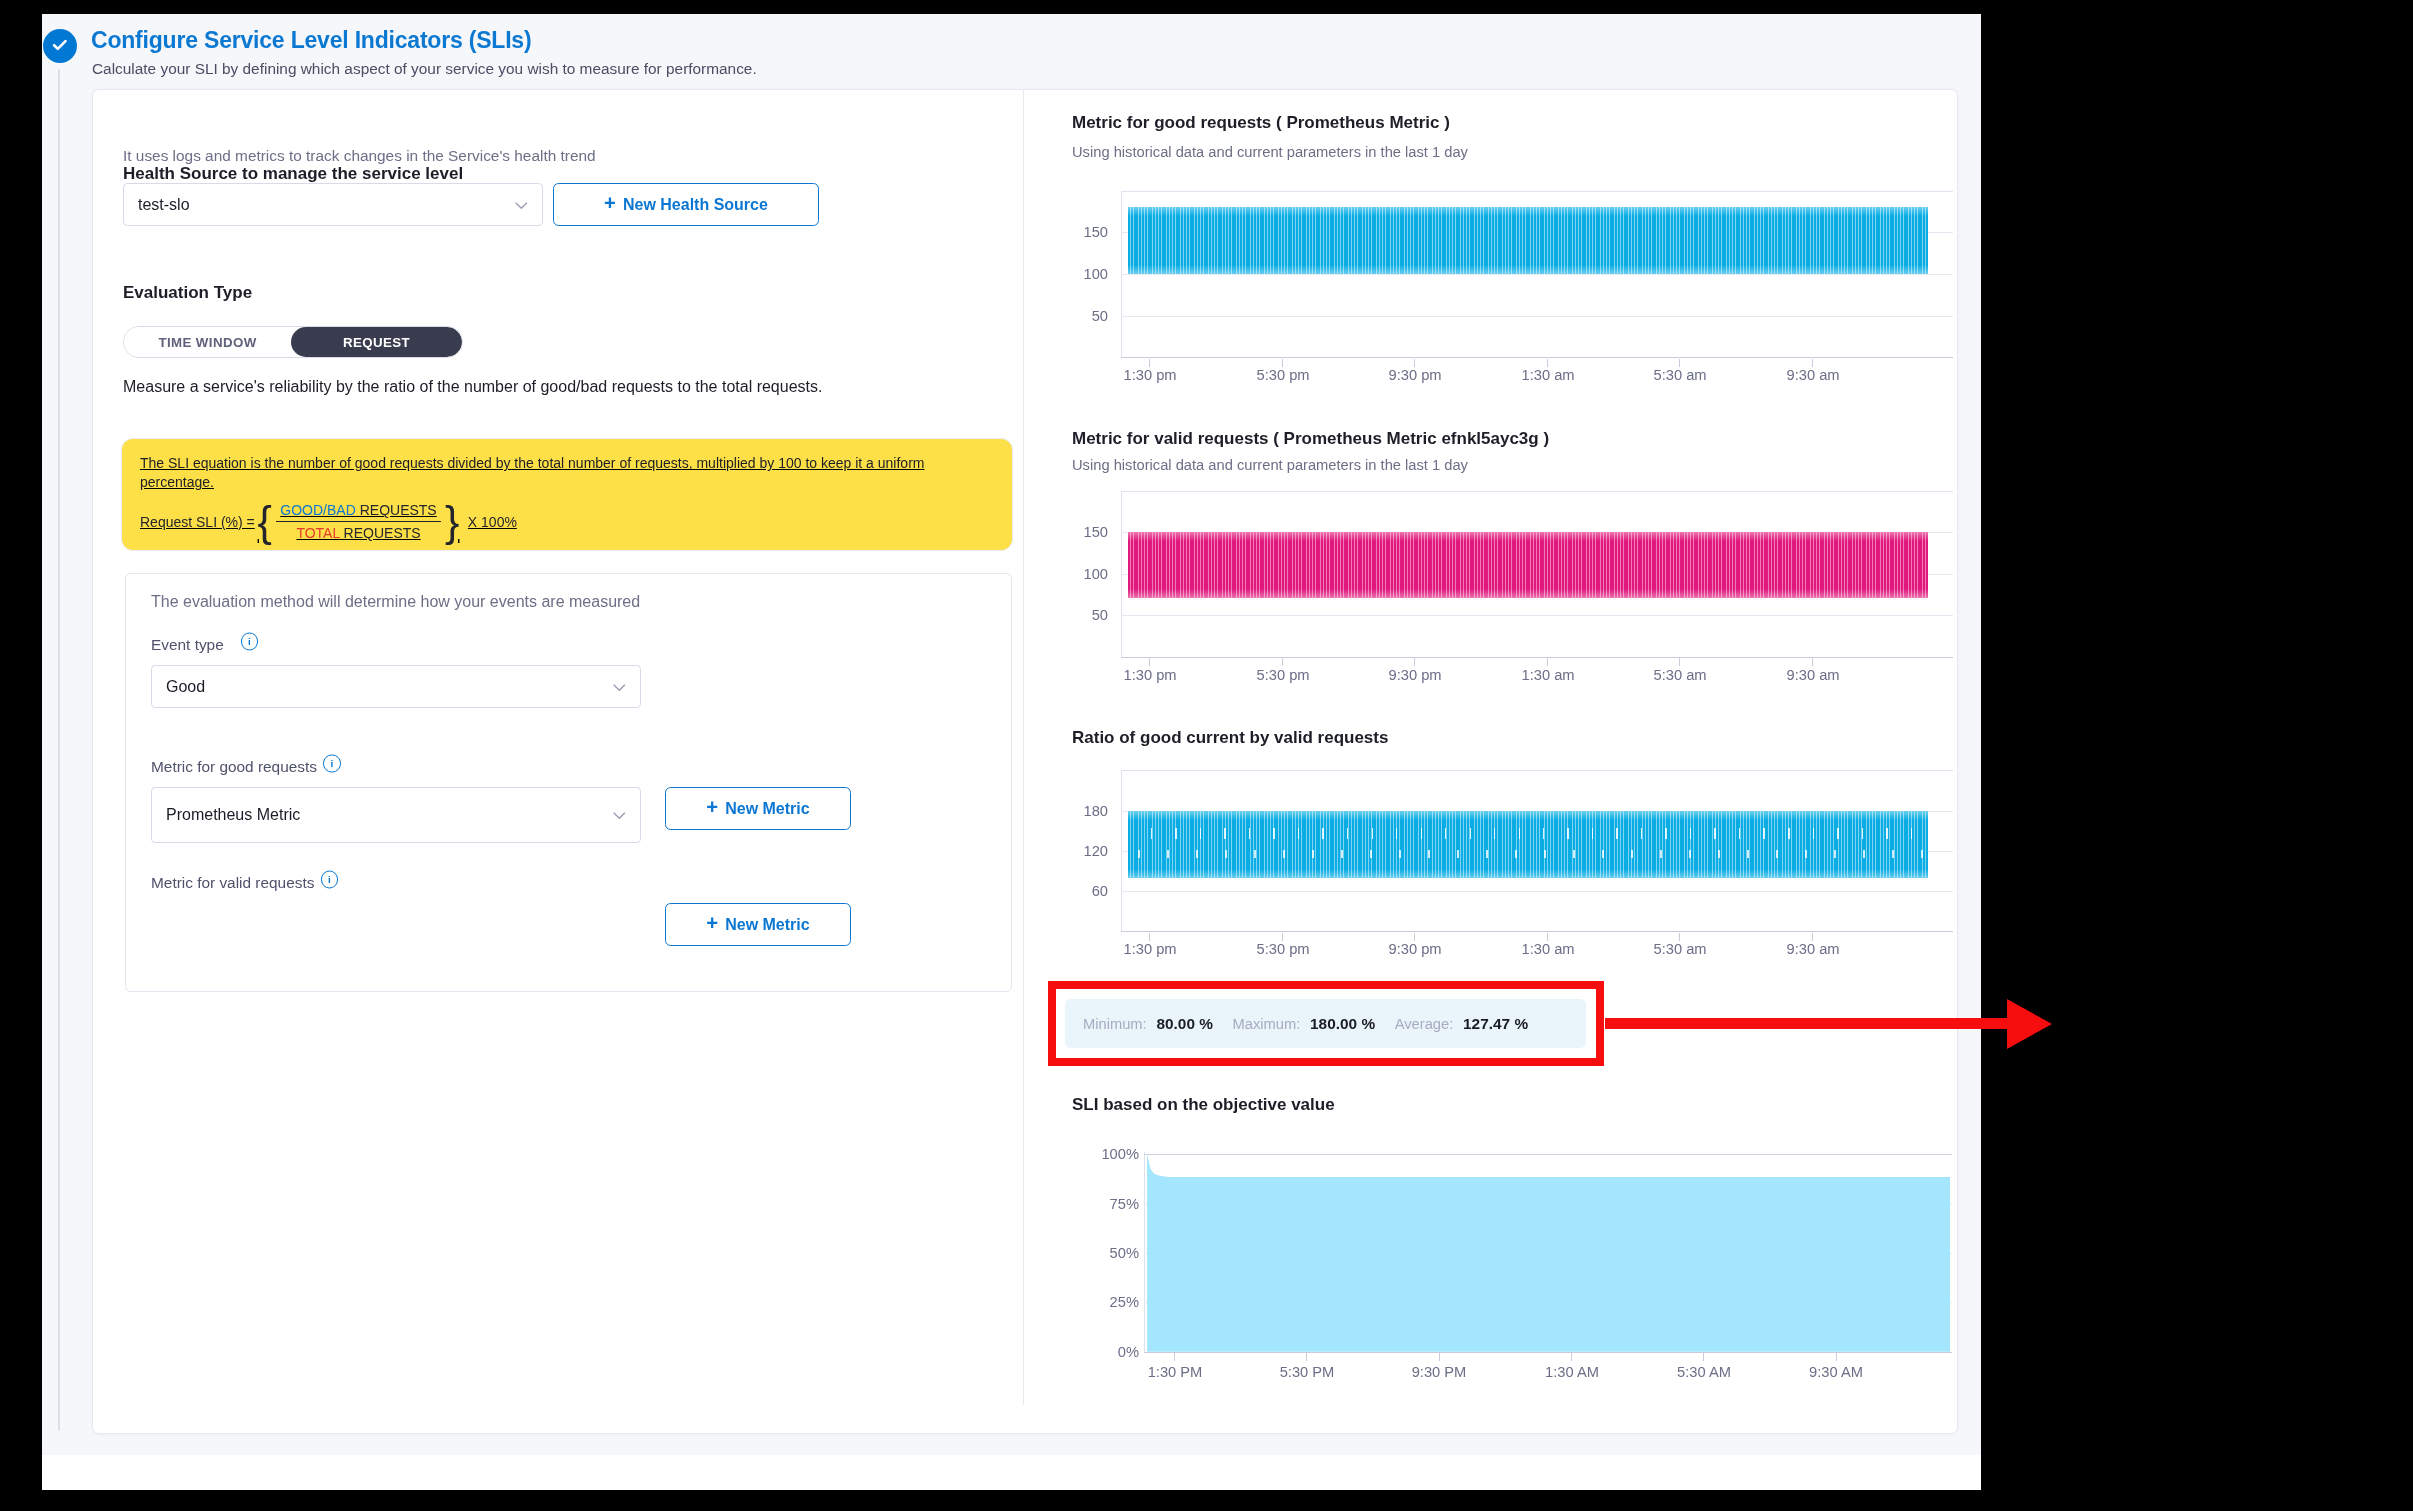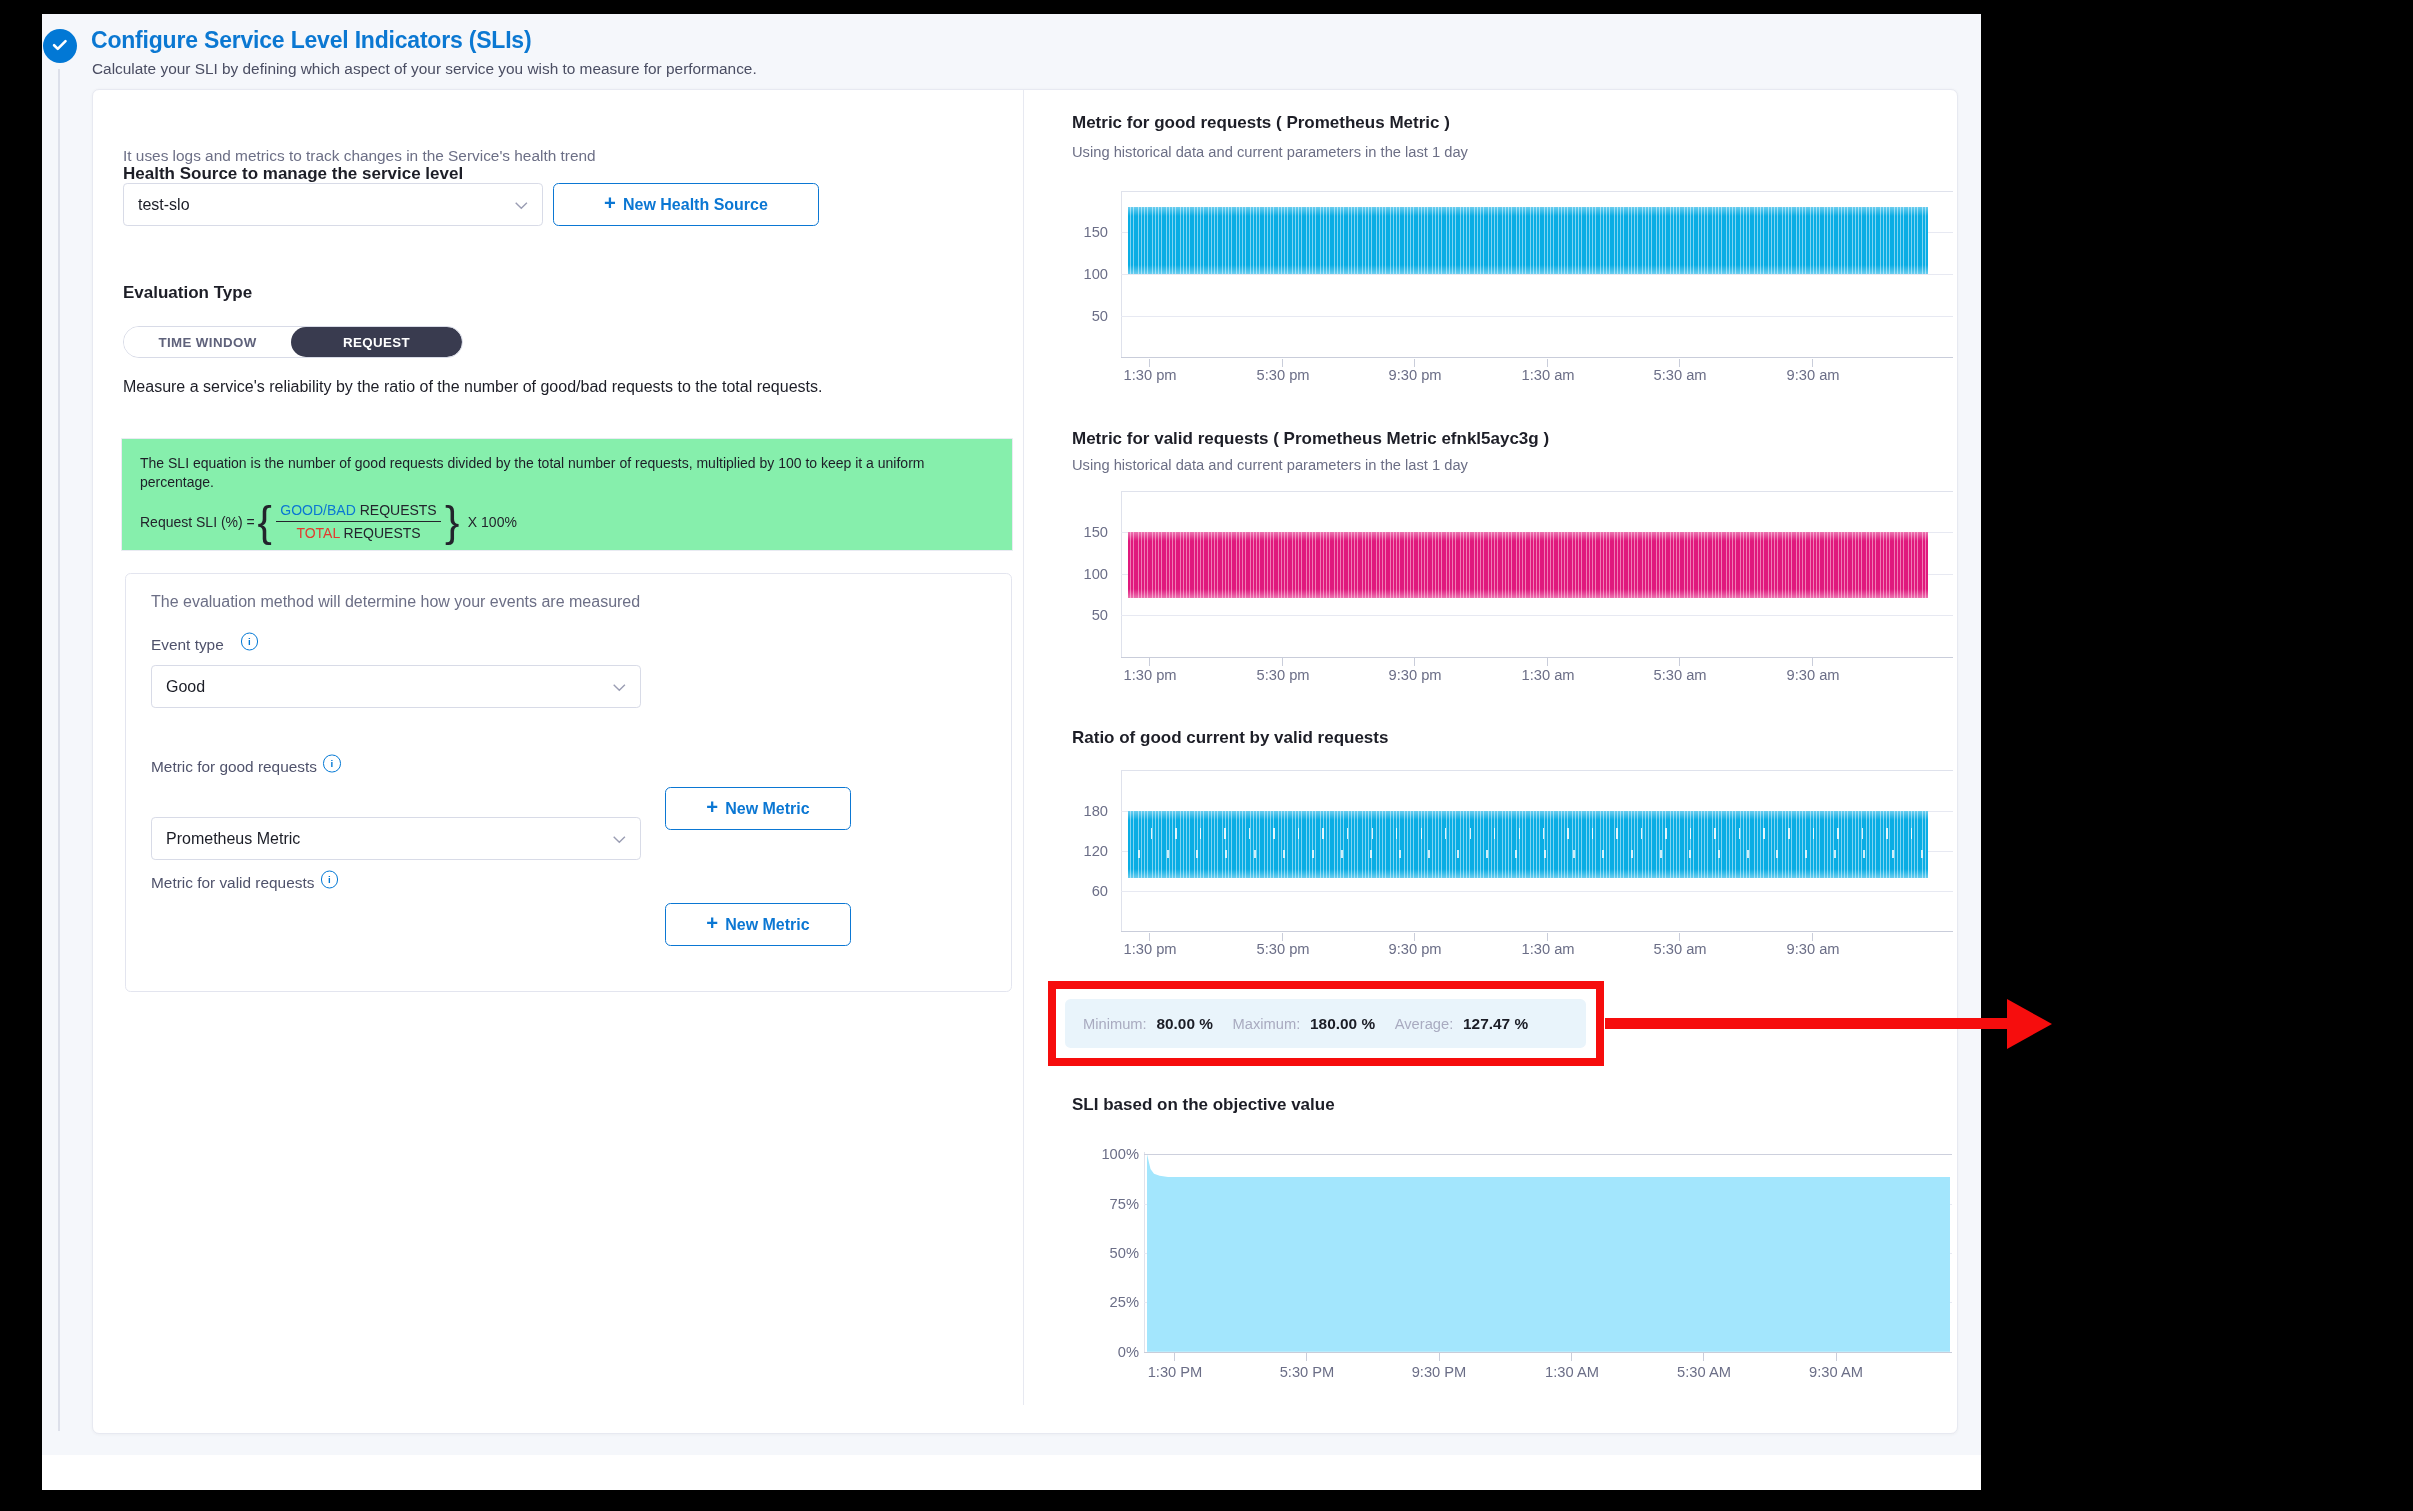--- a/index.html
+++ b/index.html
@@ -19,21 +19,21 @@
   .flabel{font-size:15.4px;color:#4f526b;display:flex;align-items:center;gap:6.3px;}
   .info{width:15.4px;height:15.4px;border:1.4px solid #0278d5;border-radius:50%;color:#0278d5;font-size:9.8px;font-weight:bold;display:inline-flex;align-items:center;justify-content:center;transform:translateY(-3.5px);}
   .dd{background:#fff;border:0.7px solid #d8dbe7;border-radius:4.2px;display:flex;align-items:center;justify-content:space-between;padding:0 14px;font-size:16px;color:#1b1d26;cursor:pointer;}
   .btn-outline{background:#fff;border:1.4px solid #0b77d3;border-radius:5.6px;color:#0b77d3;font-weight:bold;font-size:16px;display:flex;align-items:center;justify-content:center;gap:7px;cursor:pointer;}
   .plus{font-size:20.3px;font-weight:bold;line-height:1;transform:translateY(-1.4px);}
   .toggle{display:flex;height:32px;border:0.7px solid #d8dbe7;border-radius:17px;background:#fff;overflow:hidden;}
   .seg{display:flex;align-items:center;justify-content:center;font-size:13.3px;font-weight:bold;letter-spacing:0.4px;cursor:pointer;}
   .seg-off{width:168px;color:#5f627b;background:#fff;}
   .seg-on{width:172px;color:#fff;background:#393b4f;border-radius:17px;}
   .para{font-size:16px;color:#1d1e27;line-height:24px;}
-  .eq-box{background:#86efac;border:0.7px solid #e9ebf2;border-radius:1px;}
+  .eq-box{background:#fde047;border:0.7px solid #e9ebf2;border-radius:12px;text-decoration:underline;}
   .eq-text{font-size:14px;color:#1d1e27;line-height:19px;padding:15.4px 18px 0 18px;}
   .eq-row{display:flex;align-items:center;padding-left:18px;margin-top:9.8px;font-size:14px;color:#23242c;}
   .brace{font-size:43px;font-weight:100;line-height:.9;color:#23242c;margin:0 2.8px;}
   .frac{display:inline-flex;flex-direction:column;align-items:center;margin:0 1.4px;}
   .frac .num{border-bottom:1.4px solid #23242c;padding:0 4.2px 2.8px 4.2px;}
   .frac .den{padding-top:2.8px;}
   .blue-t{color:#0b77d3;}
   .red-t{color:#e4392e;}
   .method-box{background:#fff;border:0.7px solid #e3e5ef;border-radius:5.6px;}
   .chart-title{font-size:17px;font-weight:bold;color:#1d1e27;}
@@ -121,21 +121,21 @@
     <span>Good</span>
     <span><svg width="12.6" height="7.7" viewBox="0 0 18 11">
           <path d="M1 1l8 8 8-8" stroke="#9a9db3" stroke-width="2" fill="none"></path>
         </svg></span>
   </div>
 
   <div class="abs flabel" style="left:151px;top:758px;">
     <span>Metric for good requests</span>
     <span class="info">i</span>
   </div>
-  <div class="abs dd" style="left:151px;top:787px;width:490px;height:43px;margin-top:30px;">
+  <div class="abs dd" style="left:151px;top:787px;width:490px;height:56px;">
     <span>Prometheus Metric</span>
     <span><svg width="12.6" height="7.7" viewBox="0 0 18 11">
           <path d="M1 1l8 8 8-8" stroke="#9a9db3" stroke-width="2" fill="none"></path>
         </svg></span>
   </div>
   <div class="abs btn-outline" style="left:665px;top:787px;width:186px;height:43px;">
     <span class="plus">+</span>
     <span>New Metric</span>
   </div>
 

